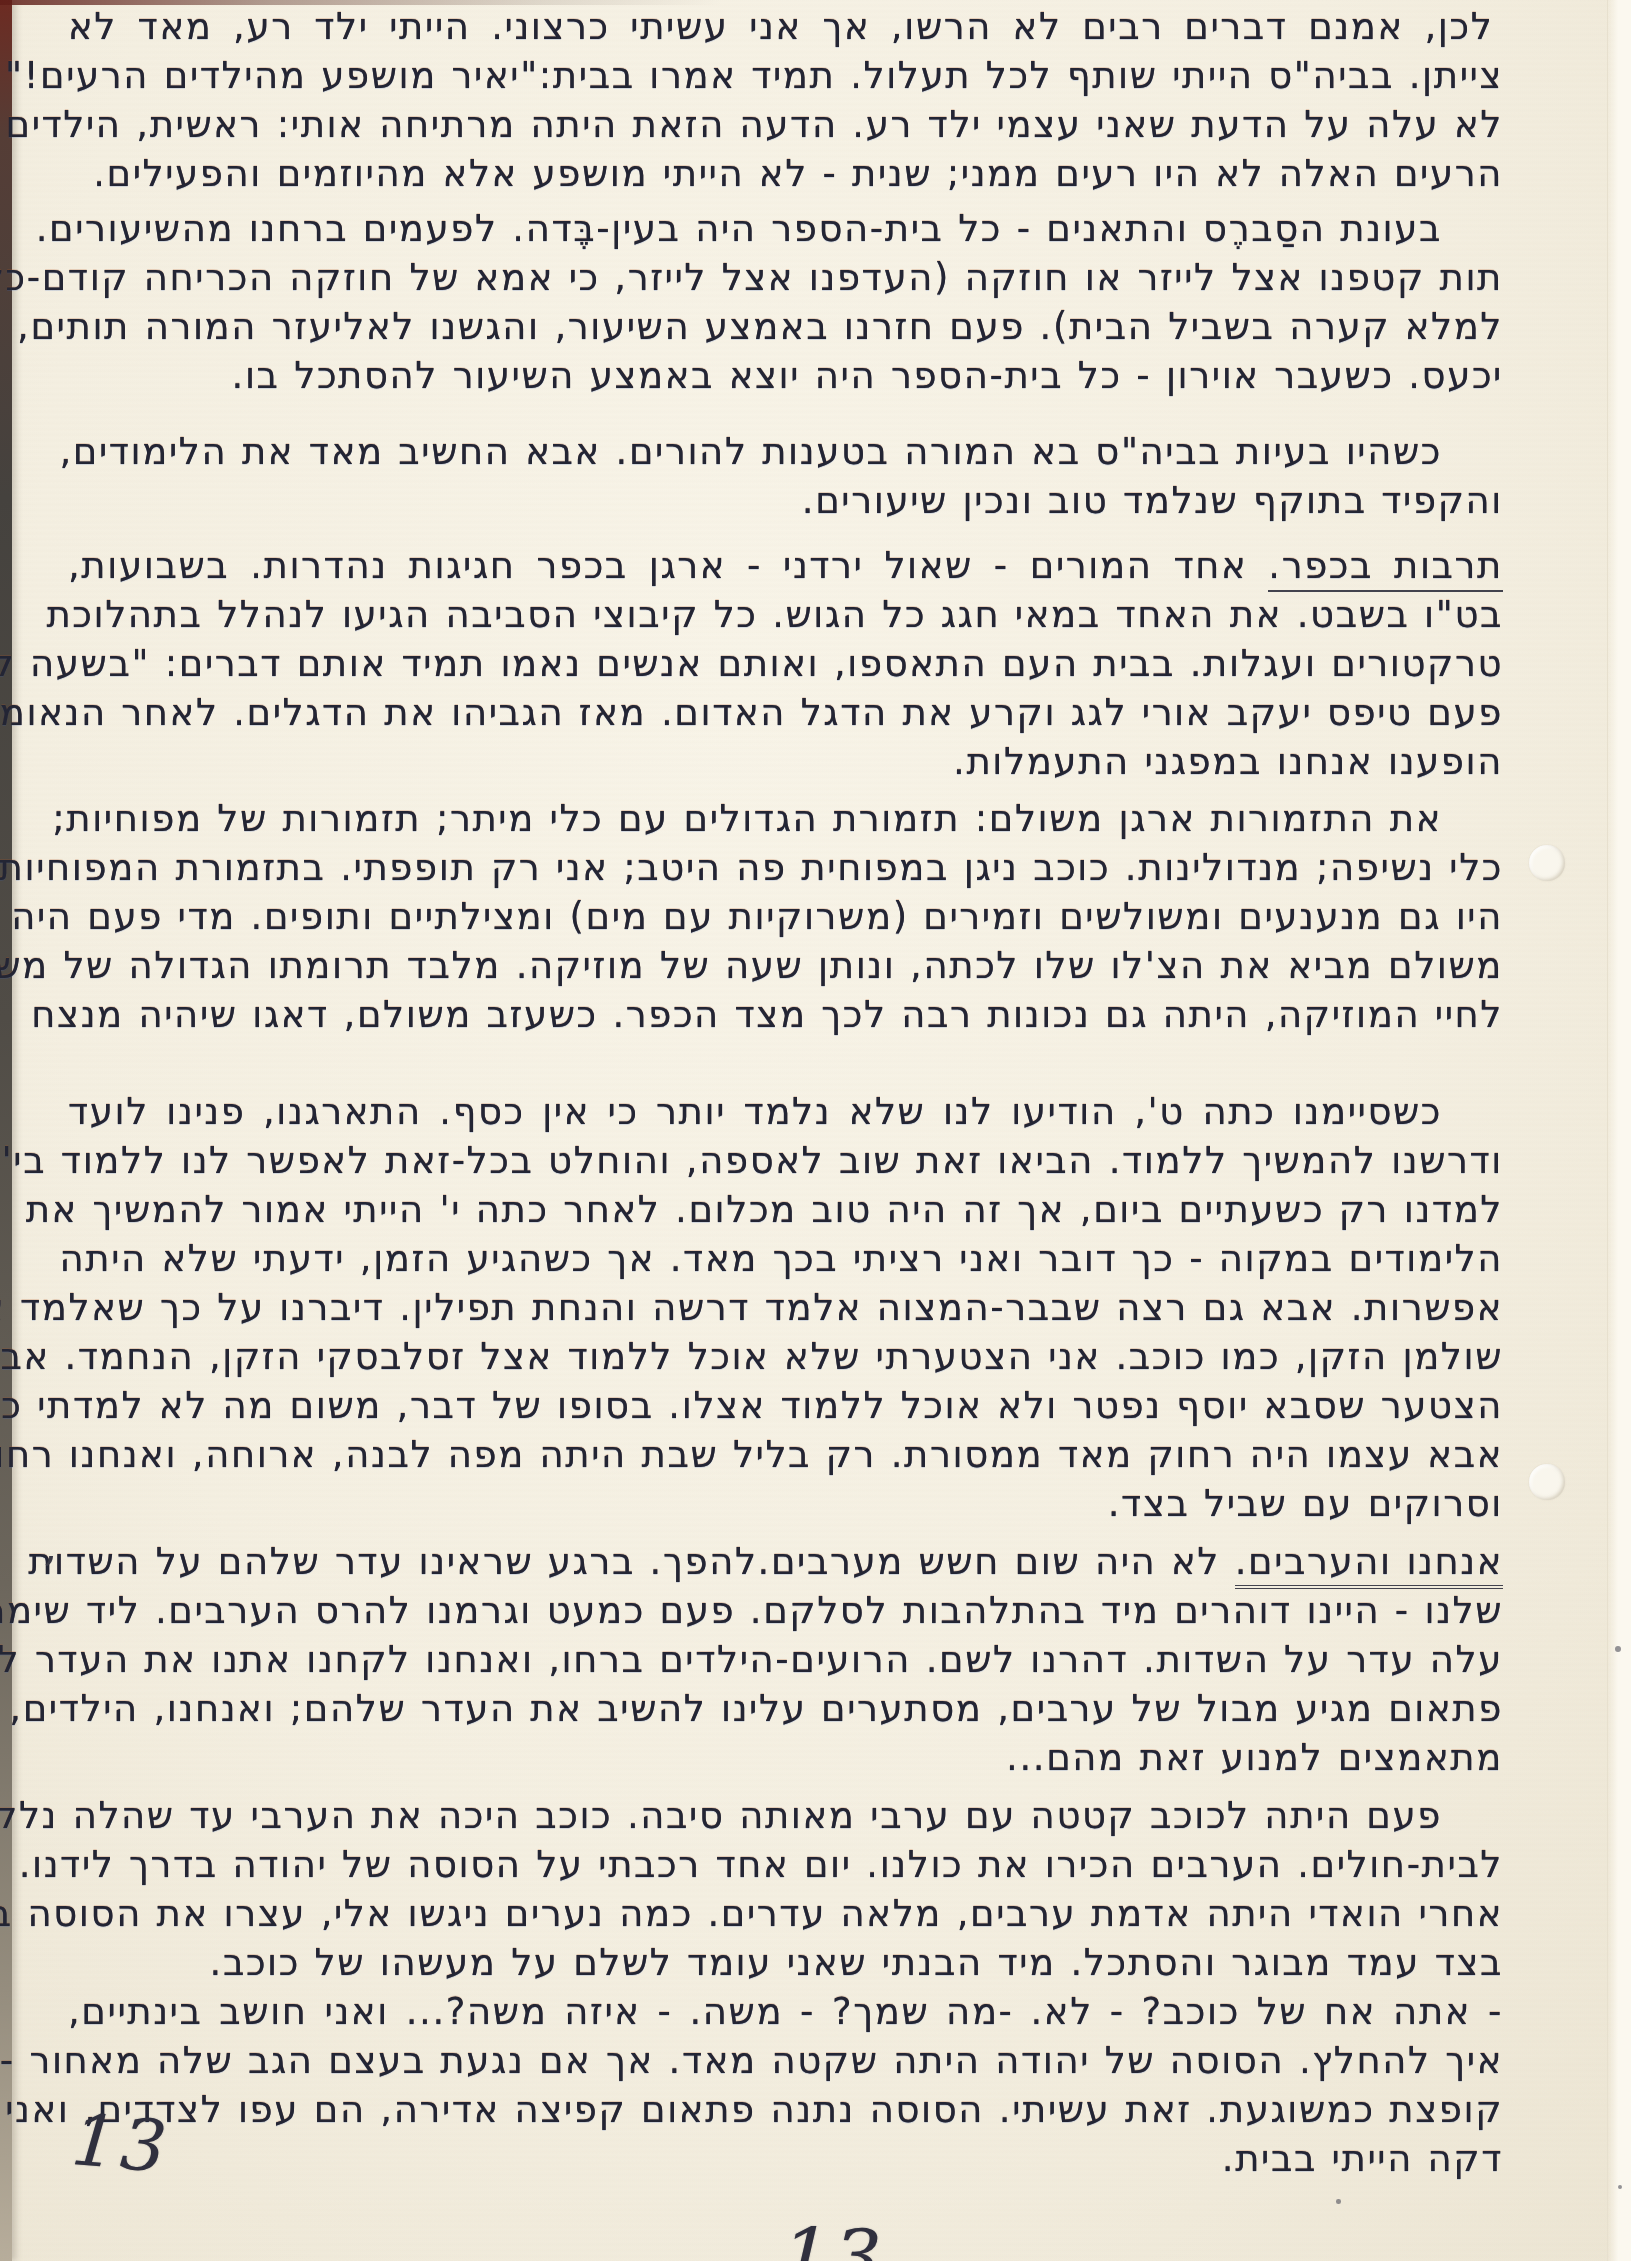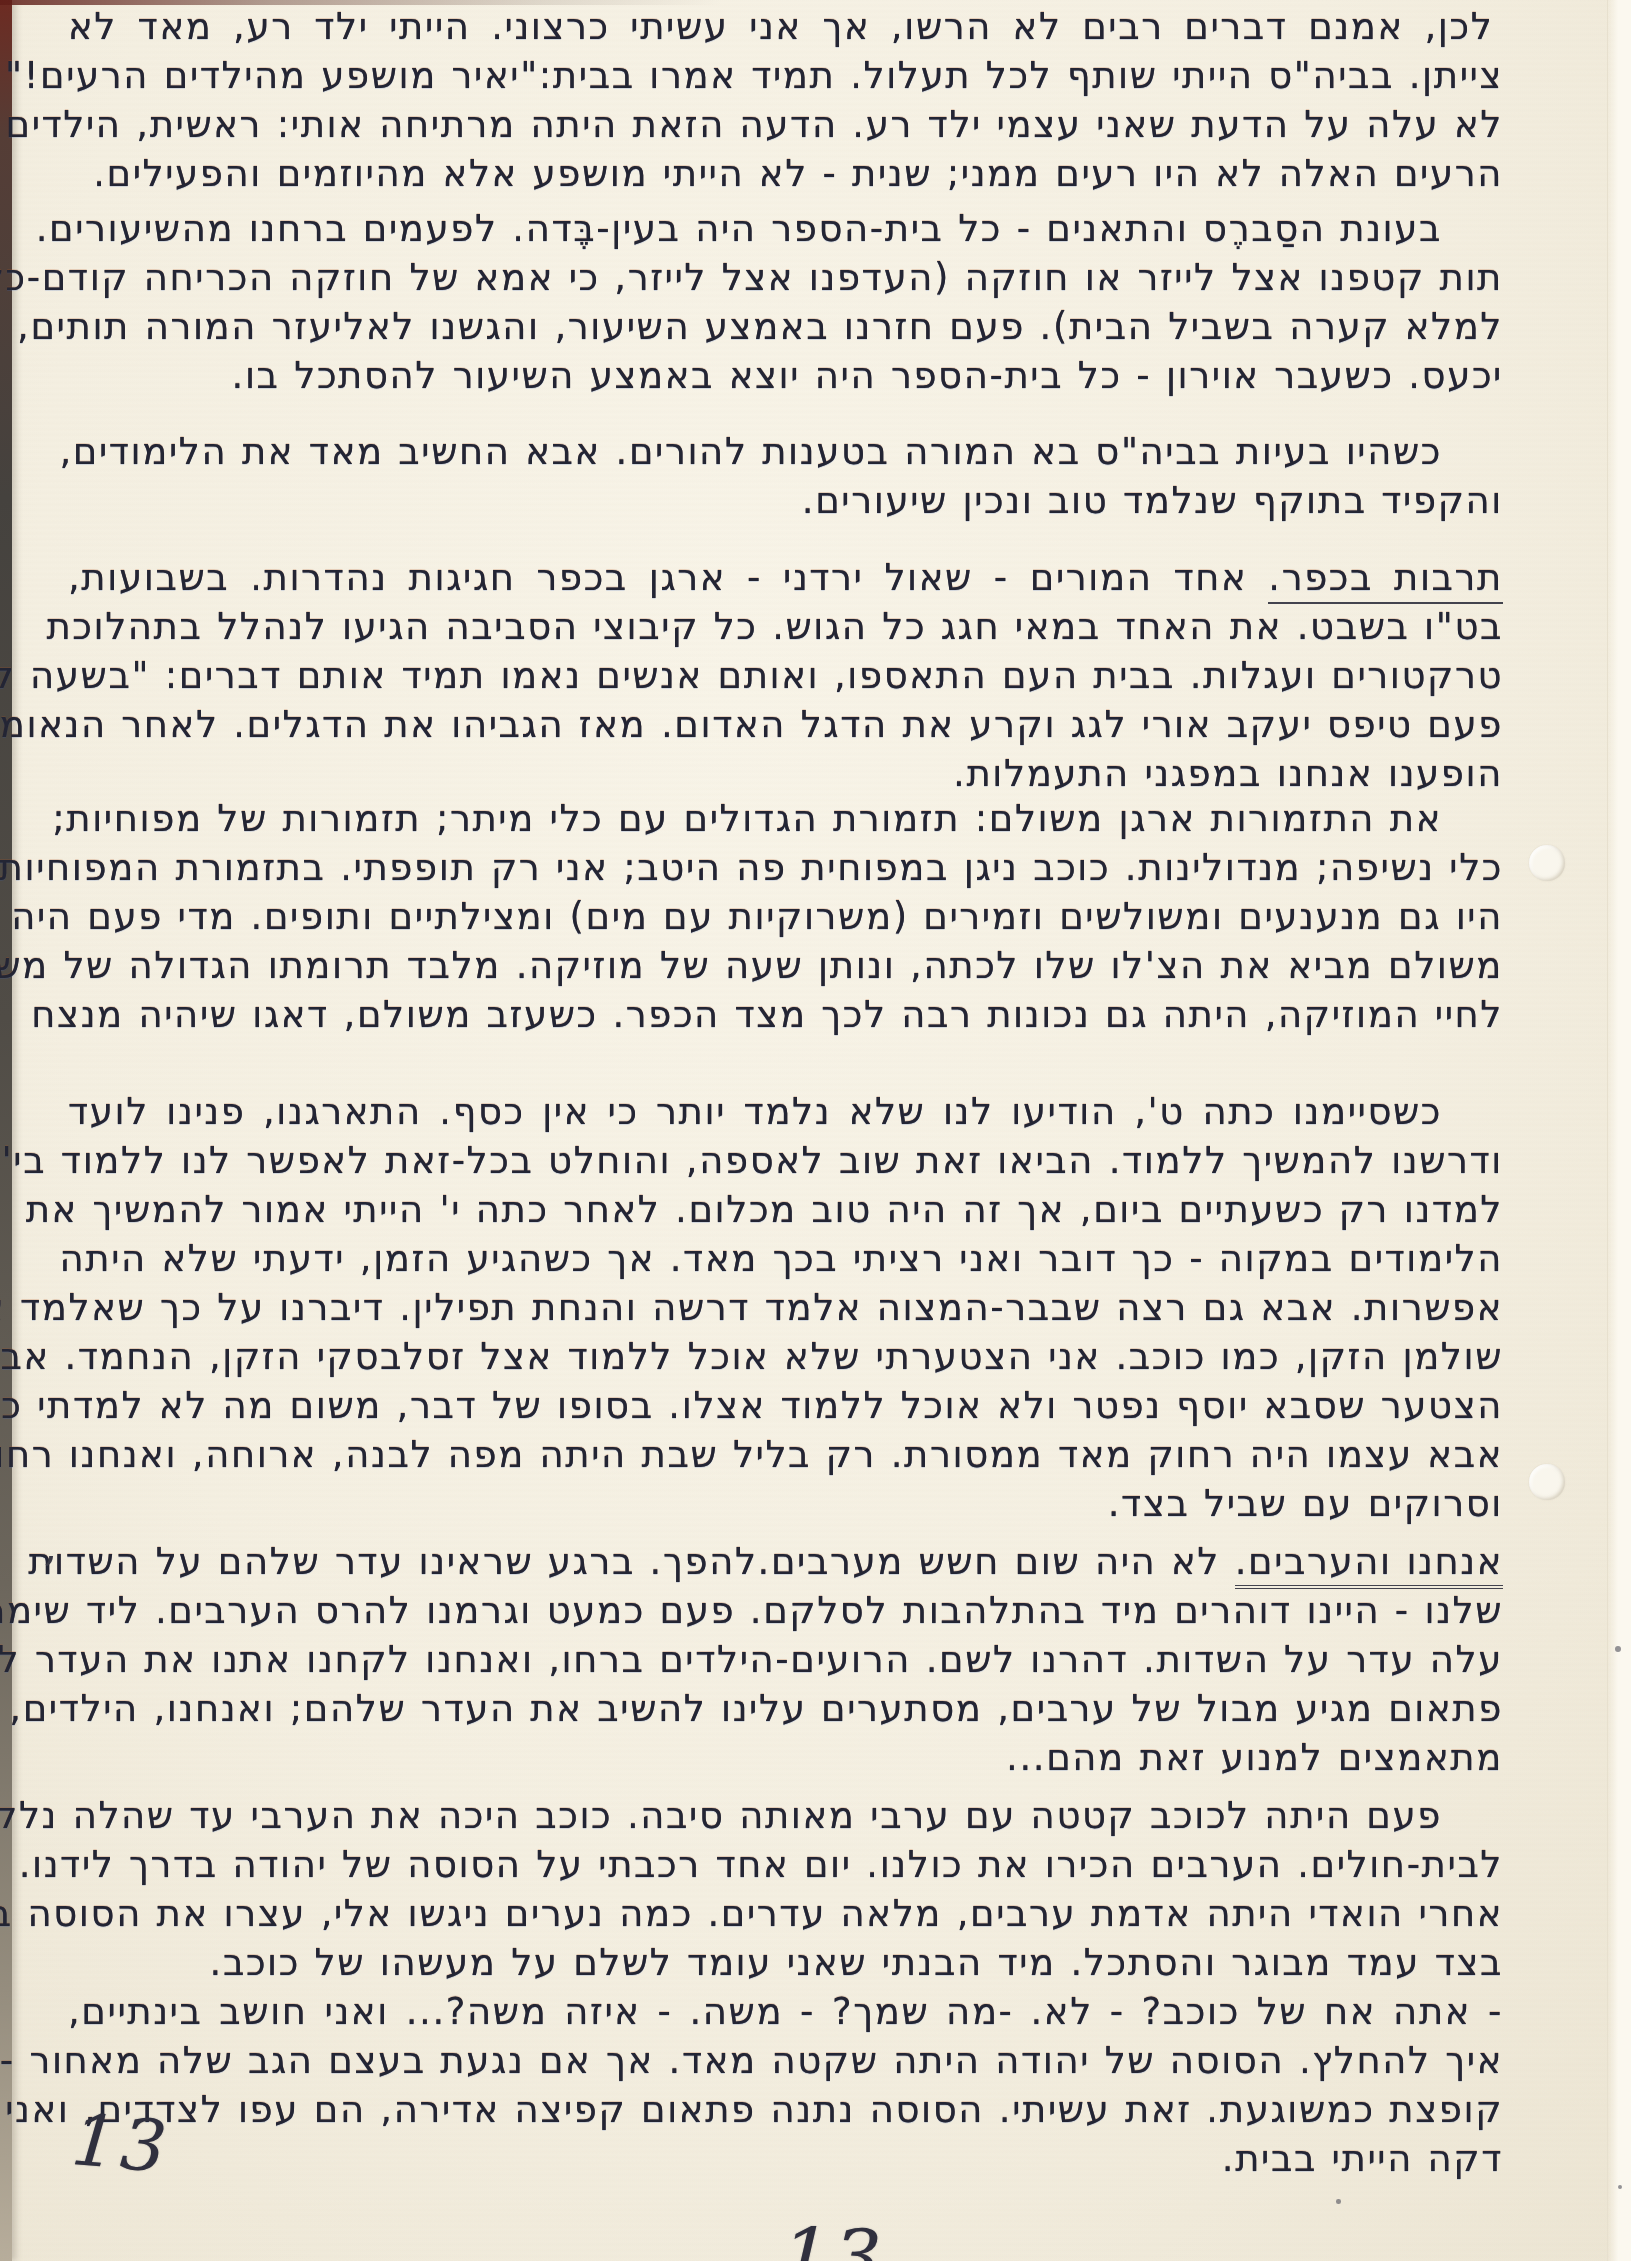--- a/index.html
+++ b/index.html
@@ -34,21 +34,21 @@
     font-size:37px;letter-spacing:1.6px;word-spacing:1.3px;
     color:#232534;
     text-shadow:0 -1.3px 0.6px rgba(172,82,30,0.22), 0 1.3px 0.6px rgba(52,92,182,0.18), 0 0 0.6px rgba(35,37,52,0.65);
   }
   .j{text-align:justify;text-align-last:justify;}
   .e{text-align:right;text-align-last:right;}
   .ind{text-indent:61px;}
   .ind-sm{text-indent:9.7px;}
   .hd{border-bottom:2.6px solid rgba(35,37,52,0.85);padding-bottom:2.6px;}
   .hd2{border-bottom:4.5px double rgba(35,37,52,0.85);padding-bottom:2px;}
-  .p1{top:1.9px;} .p2{top:204px;} .p3{top:427px;} .p4{top:541px;margin-top:12px;}
+  .p1{top:1.9px;} .p2{top:204px;} .p3{top:427px;} .p4{top:541px;}
   .p5{top:794px;} .p6{top:1087px;} .p7{top:1537px;} .p8{top:1791px;}
   
   .pn{position:absolute;font-family:"DejaVu Serif", serif;font-style:italic;color:#30303e;direction:ltr;
       text-shadow:0 0 1.3px rgba(48,48,62,0.5);}
   .pn-left{left:72px;top:2102px;font-size:71px;transform:rotate(5deg);letter-spacing:3.9px;}
   .pn-bottom{left:782px;top:2212px;font-size:76px;transform:rotate(2deg);letter-spacing:2.6px;}
   .pen-mark{position:absolute;left:44px;top:1523px;font-size:41px;color:#3a3a46;font-family:"DejaVu Serif",serif;}
 </style>
 </head>
 <body>

